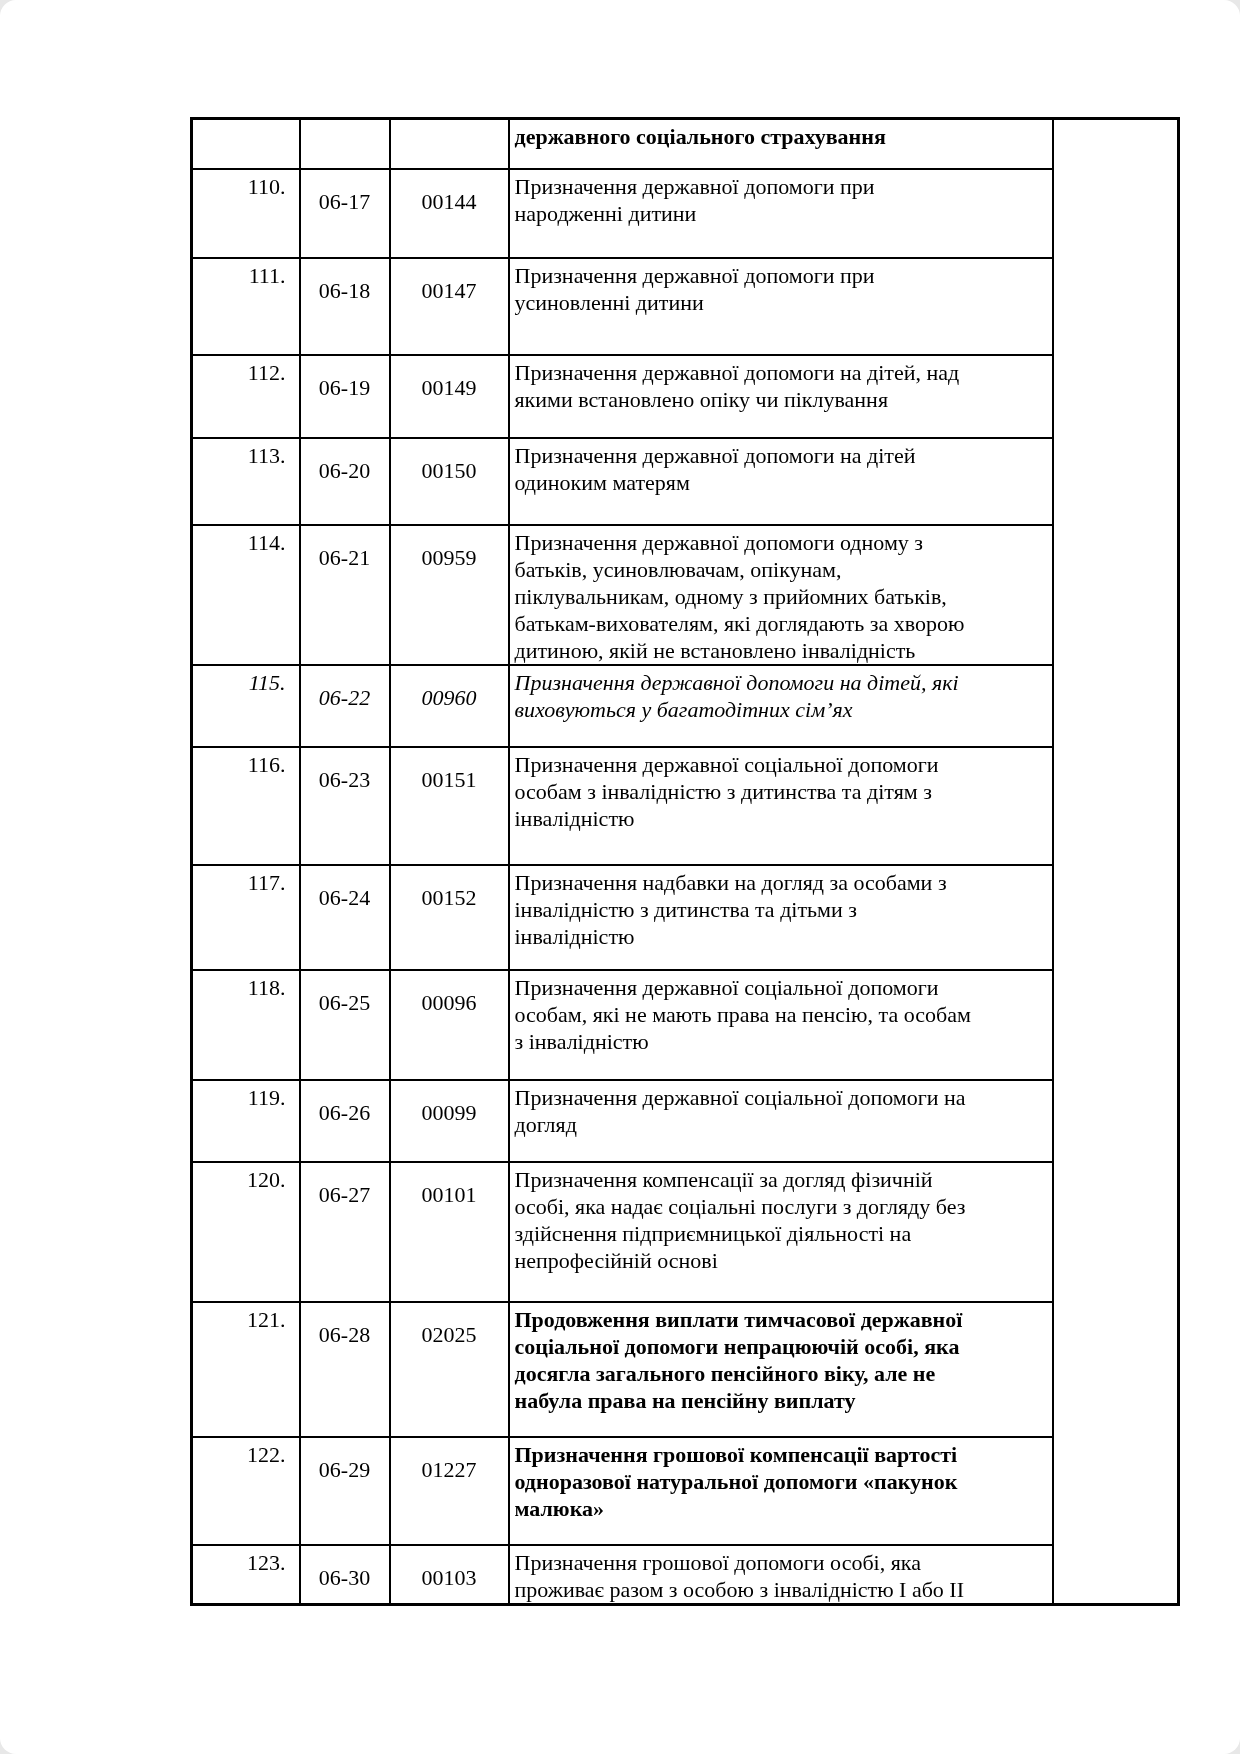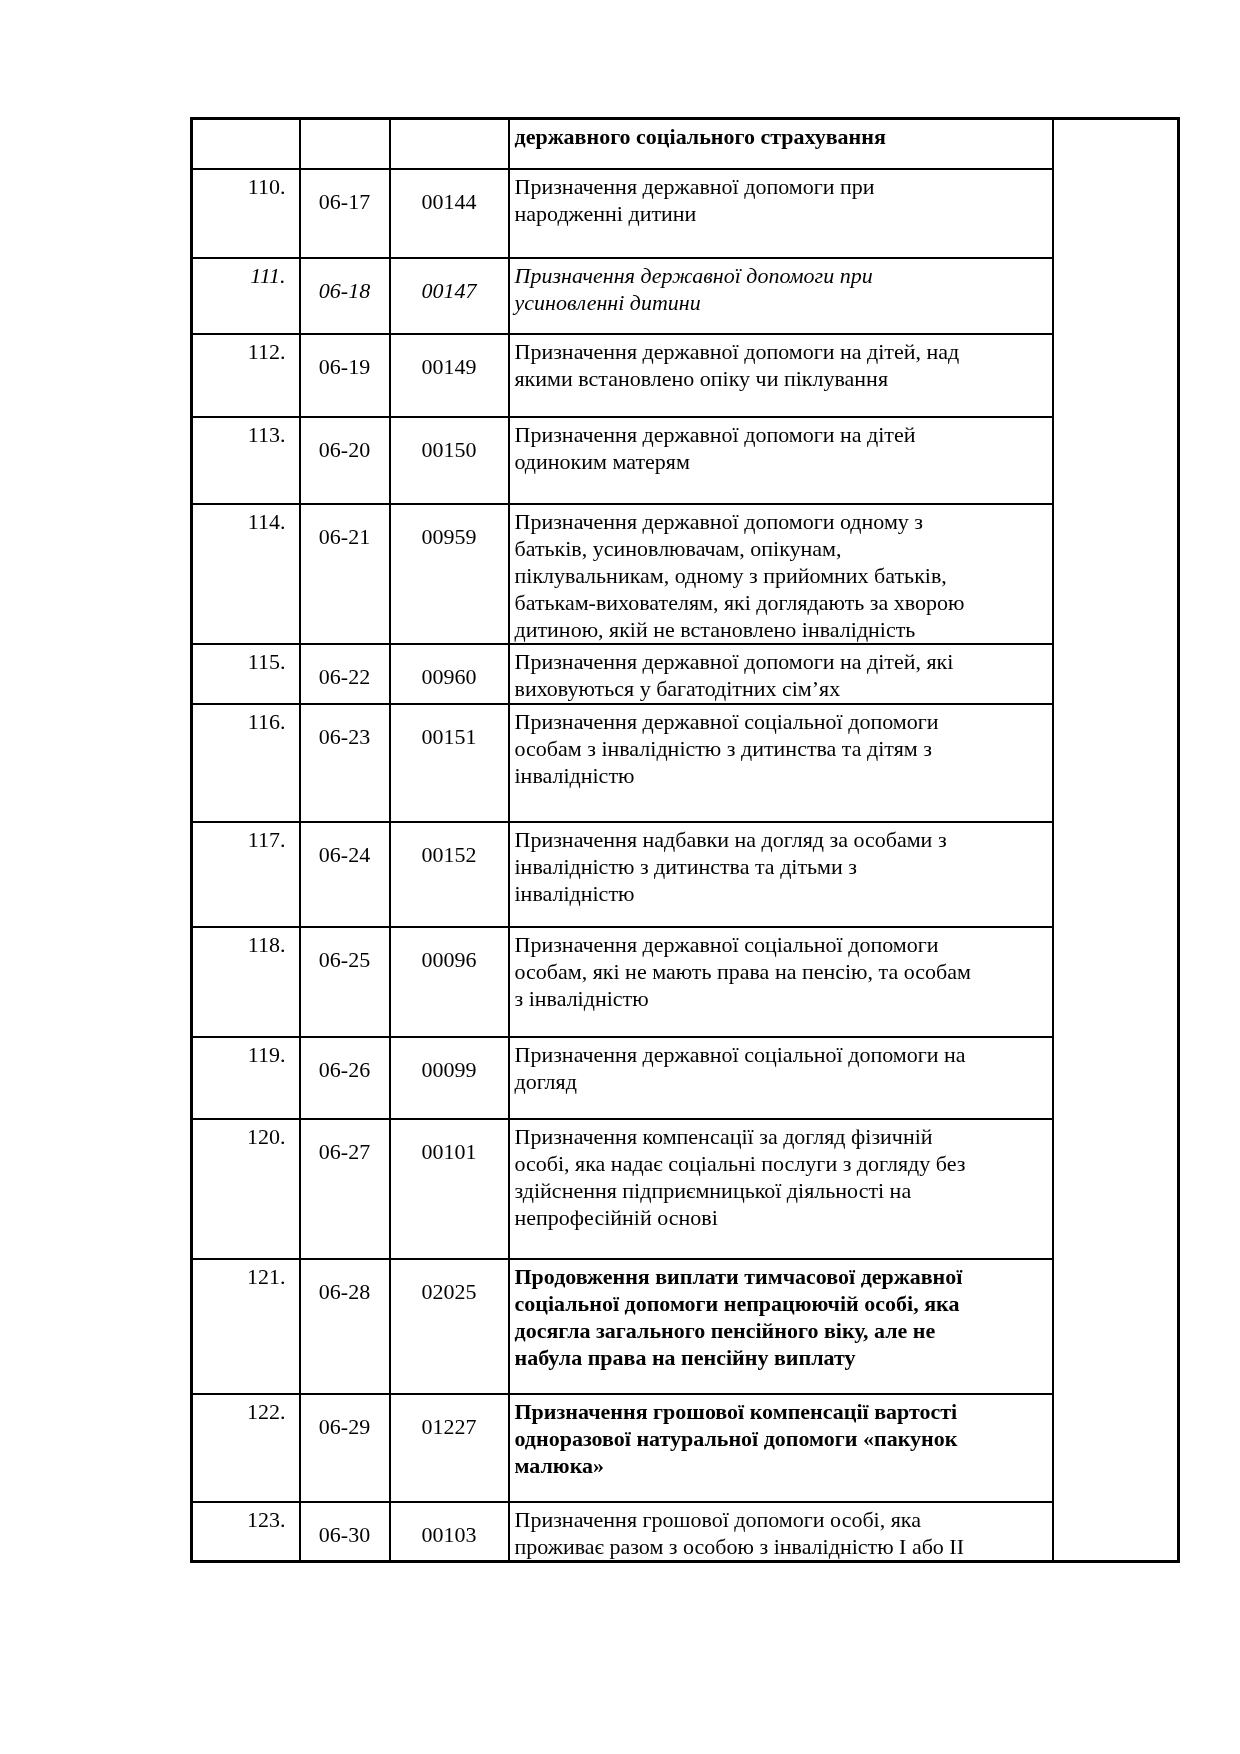--- a/index.html
+++ b/index.html
@@ -3,20 +3,21 @@
 <meta charset="utf-8">
 <style>
   html, body { margin: 0; padding: 0; background: #e8e8e8; }
   .page {
     position: relative;
     width: 1240px;
     height: 1754px;
     background: #ffffff;
     margin: 0 auto;
     overflow: hidden;
+    border-radius: 16px;
   }
   .doc-table {
     position: absolute;
     left: 190px;
     top: 117px;
     width: 987px;
     border-collapse: collapse;
     table-layout: fixed;
     font-family: "Liberation Serif", "DejaVu Serif", serif;
     font-size: 22px;
@@ -29,25 +30,25 @@
     vertical-align: top;
     overflow: hidden;
   }
   td.num  { text-align: right;  padding: 3px 13px 0 2px; }
   td.code { text-align: center; padding: 18px 2px 0 2px; }
   td.desc { text-align: left;   padding: 3px 8px 0 5px; white-space: pre-line; }
   td.notes { padding: 0; }
   tr.bold td.desc { font-weight: 700; }
   tr.r0  { height: 50px; }
   tr.r1  { height: 89px; }
-  tr.r2  { height: 76px; font-style: italic; }
+  tr.r2  { height: 97px; }
   tr.r3  { height: 83px; margin-top: 10px; }
   tr.r4  { height: 87px; }
   tr.r5  { height: 140px; }
-  tr.r6  { height: 60px; }
+  tr.r6  { height: 82px; font-style: italic; }
   tr.r7  { height: 118px; }
   tr.r8  { height: 105px; }
   tr.r9  { height: 110px; }
   tr.r10 { height: 82px; }
   tr.r11 { height: 140px; }
   tr.r12 { height: 135px; }
   tr.r13 { height: 108px; }
   tr.r14 { height: 58px; }
 </style>
 </head>

